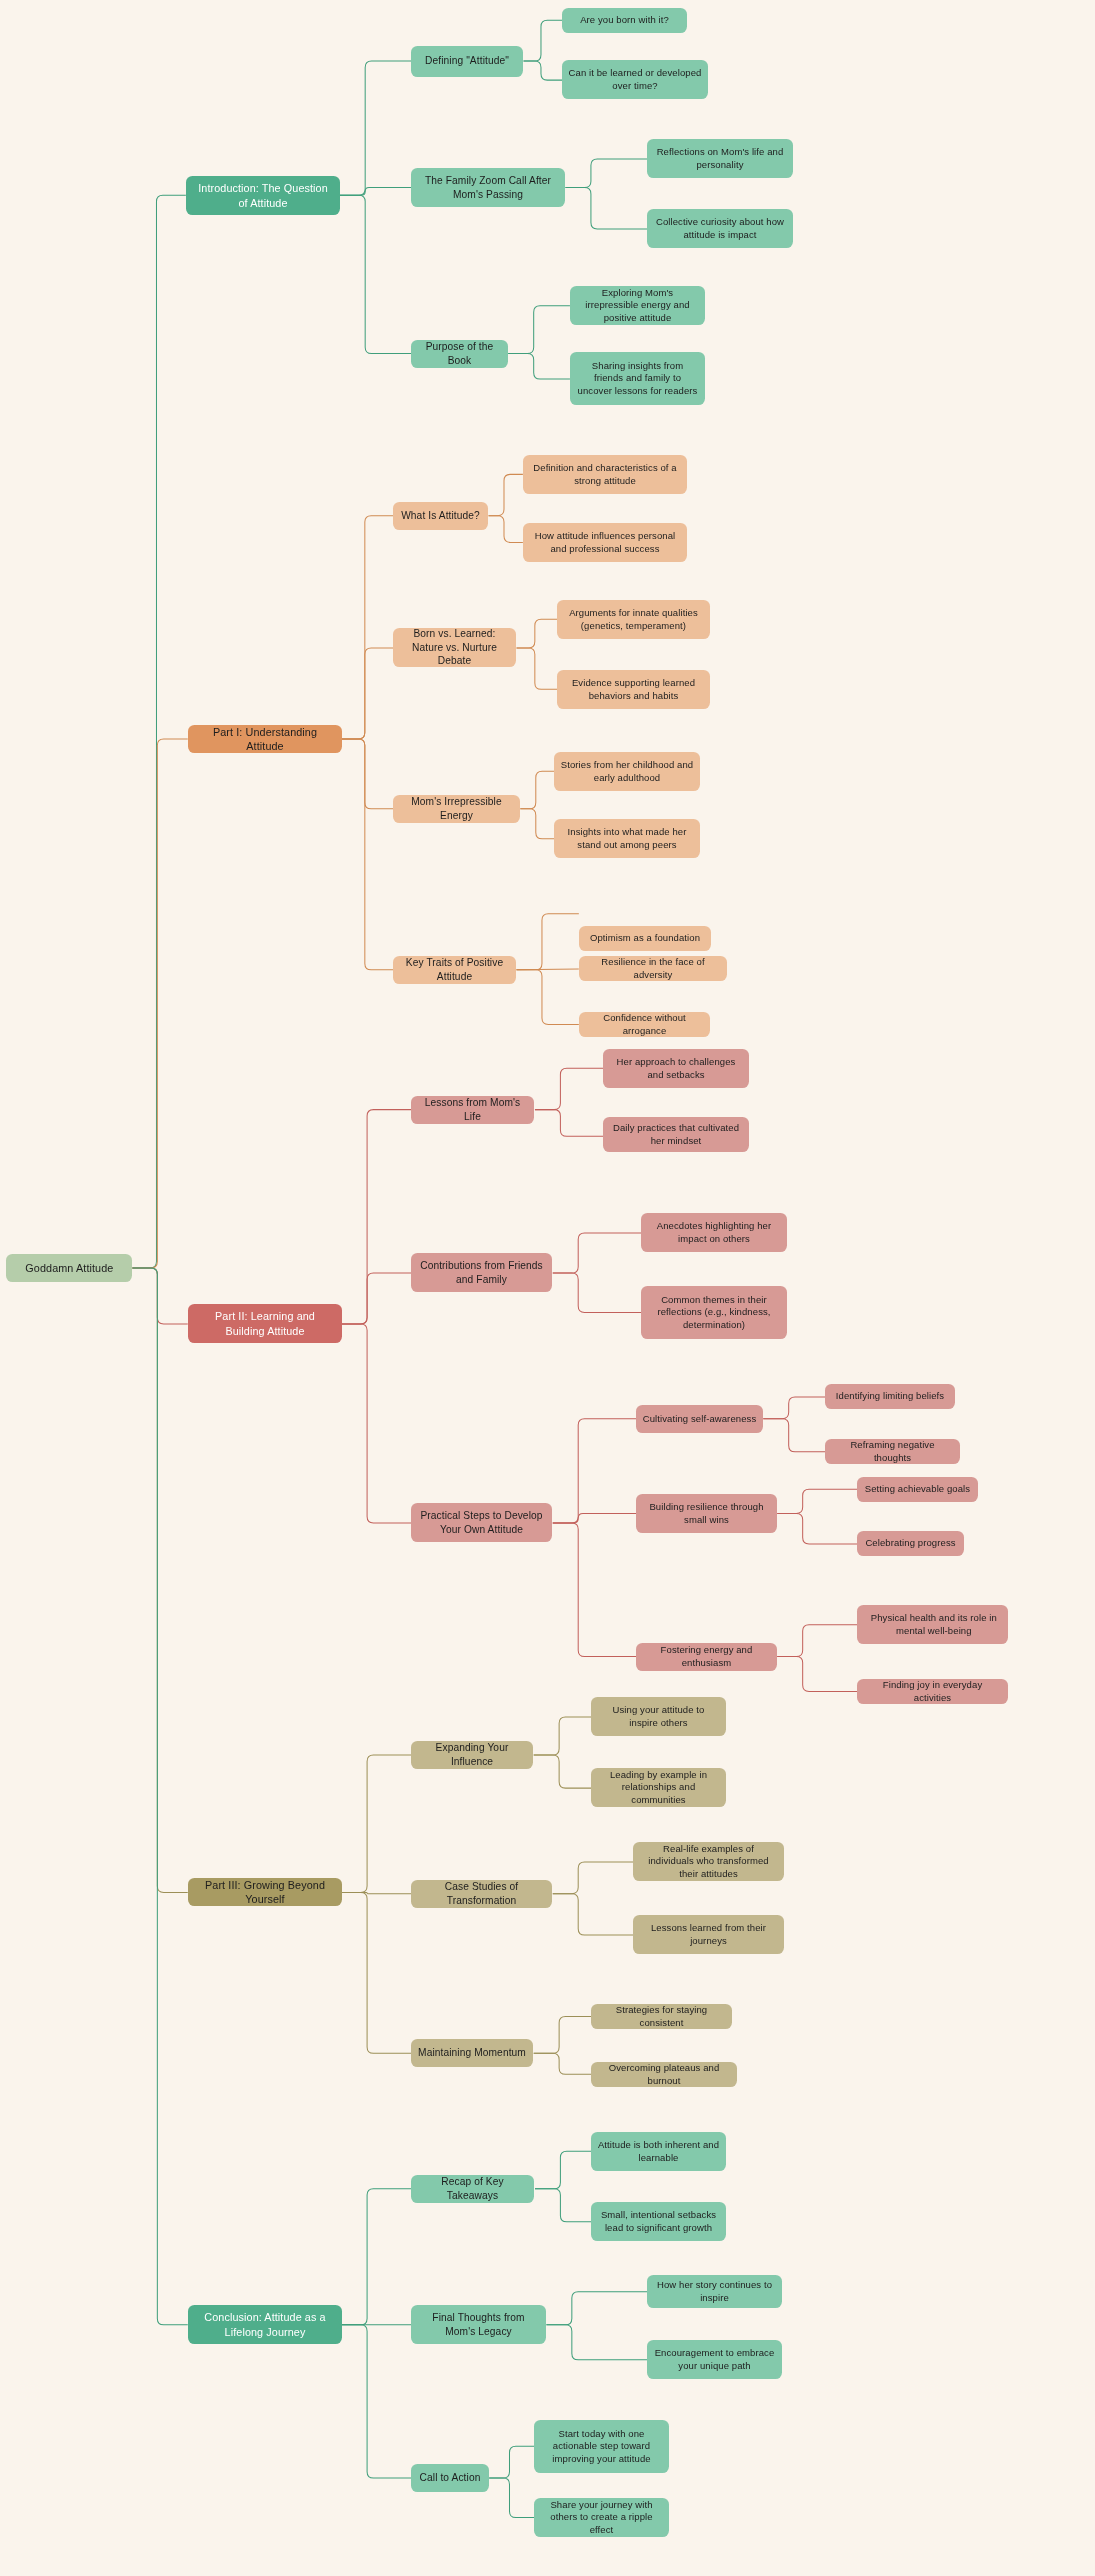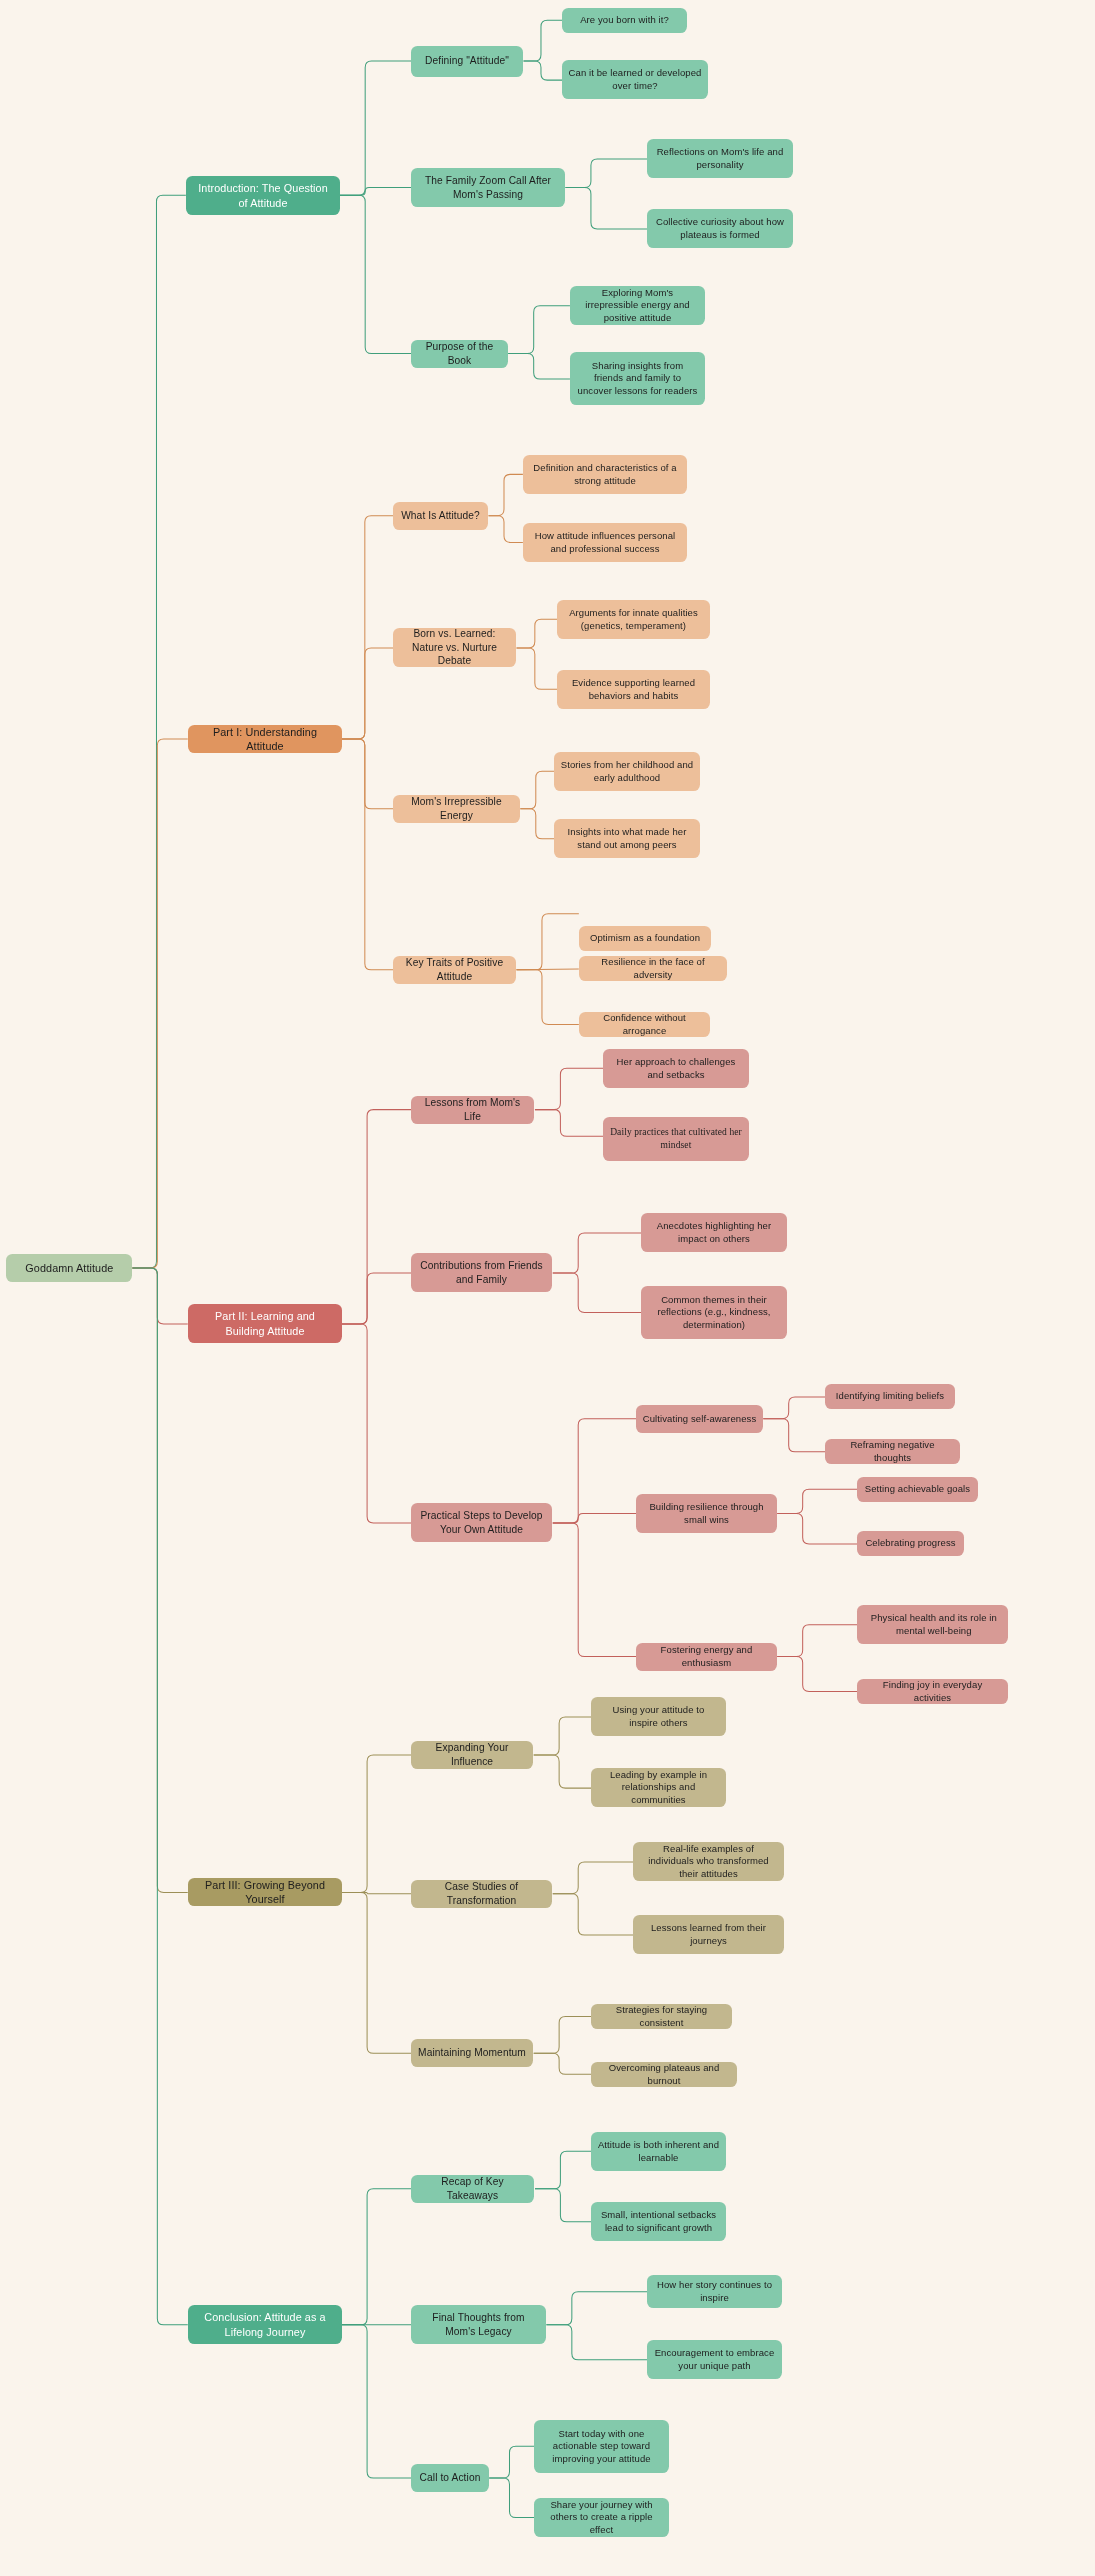--- a/index.html
+++ b/index.html
@@ -112,21 +112,21 @@
     <div class="node l3" style="left: 562px; top: 60px; width: 146px; height: 39px; background: rgb(131, 201, 171);">
       <span>Can it be learned or developed over time?</span>
     </div>
     <div class="node l2" style="left: 411px; top: 168px; width: 154px; height: 39px; background: rgb(131, 201, 171);">
       <span>The Family Zoom Call After Mom's Passing</span>
     </div>
     <div class="node l3" style="left: 647px; top: 139px; width: 146px; height: 39px; background: rgb(131, 201, 171);">
       <span>Reflections on Mom's life and personality</span>
     </div>
     <div class="node l3" style="left: 647px; top: 209px; width: 146px; height: 39px; background: rgb(131, 201, 171);">
-      <span>Collective curiosity about how plateaus is formed</span>
+      <span>Collective curiosity about how attitude is impact</span>
     </div>
     <div class="node l2" style="left: 411px; top: 340px; width: 97px; height: 28px; background: rgb(131, 201, 171);">
       <span>Purpose of the Book</span>
     </div>
     <div class="node l3" style="left: 570px; top: 286px; width: 135px; height: 39px; background: rgb(131, 201, 171);">
       <span>Exploring Mom's irrepressible energy and positive attitude</span>
     </div>
     <div class="node l3" style="left: 570px; top: 352px; width: 135px; height: 53px; background: rgb(131, 201, 171);">
       <span>Sharing insights from friends and family to uncover lessons for readers</span>
     </div>
@@ -174,21 +174,21 @@
     </div>
     <div class="node l1 white-text" style="left: 188px; top: 1304px; width: 154px; height: 39px; background: rgb(205, 106, 101);">
       <span>Part II: Learning and Building Attitude</span>
     </div>
     <div class="node l2" style="left: 411px; top: 1096px; width: 123px; height: 28px; background: rgb(215, 154, 149);">
       <span>Lessons from Mom's Life</span>
     </div>
     <div class="node l3" style="left: 603px; top: 1049px; width: 146px; height: 39px; background: rgb(215, 154, 149);">
       <span>Her approach to challenges and setbacks</span>
     </div>
-    <div class="node l3" style="left: 603px; top: 1117px; width: 146px; height: 44px; background: rgb(215, 154, 149); font-family: Liberation Serif, serif;">
+    <div class="node l3" style="left: 603px; top: 1117px; width: 146px; height: 35px; background: rgb(215, 154, 149);">
       <span>Daily practices that cultivated her mindset</span>
     </div>
     <div class="node l2" style="left: 411px; top: 1253px; width: 141px; height: 39px; background: rgb(215, 154, 149);">
       <span>Contributions from Friends and Family</span>
     </div>
     <div class="node l3" style="left: 641px; top: 1213px; width: 146px; height: 39px; background: rgb(215, 154, 149);">
       <span>Anecdotes highlighting her impact on others</span>
     </div>
     <div class="node l3" style="left: 641px; top: 1286px; width: 146px; height: 53px; background: rgb(215, 154, 149);">
       <span>Common themes in their reflections (e.g., kindness, determination)</span>

